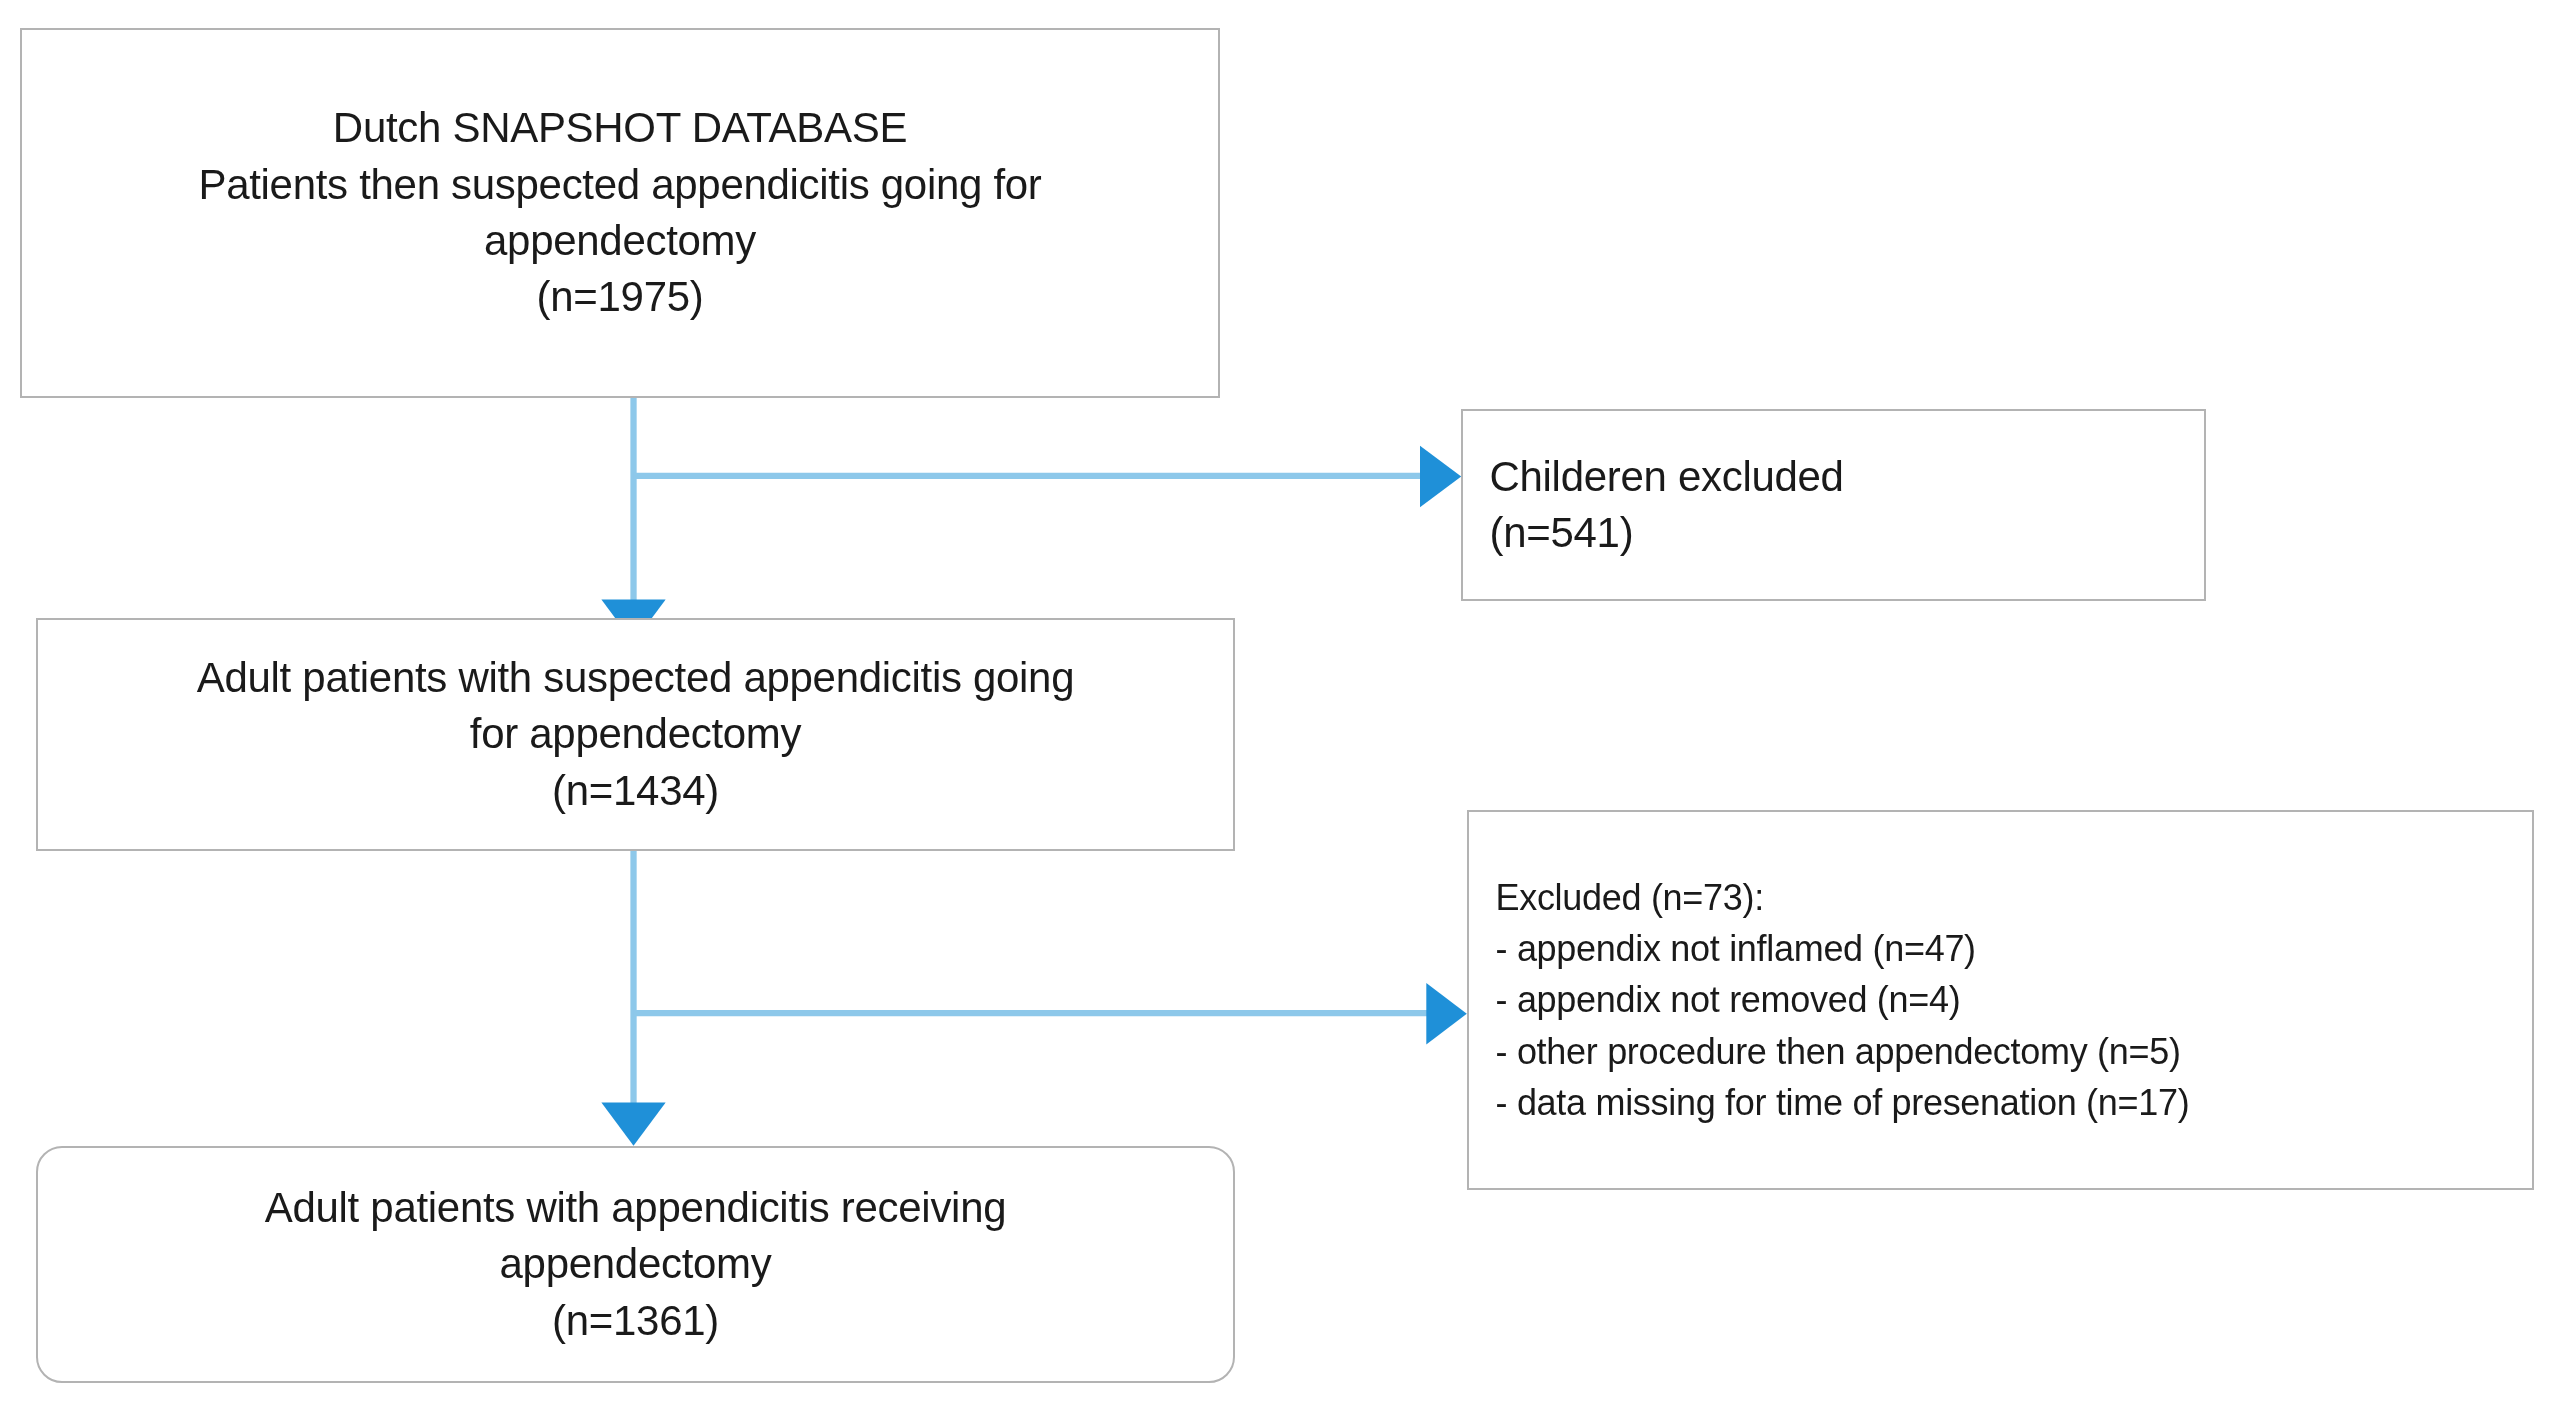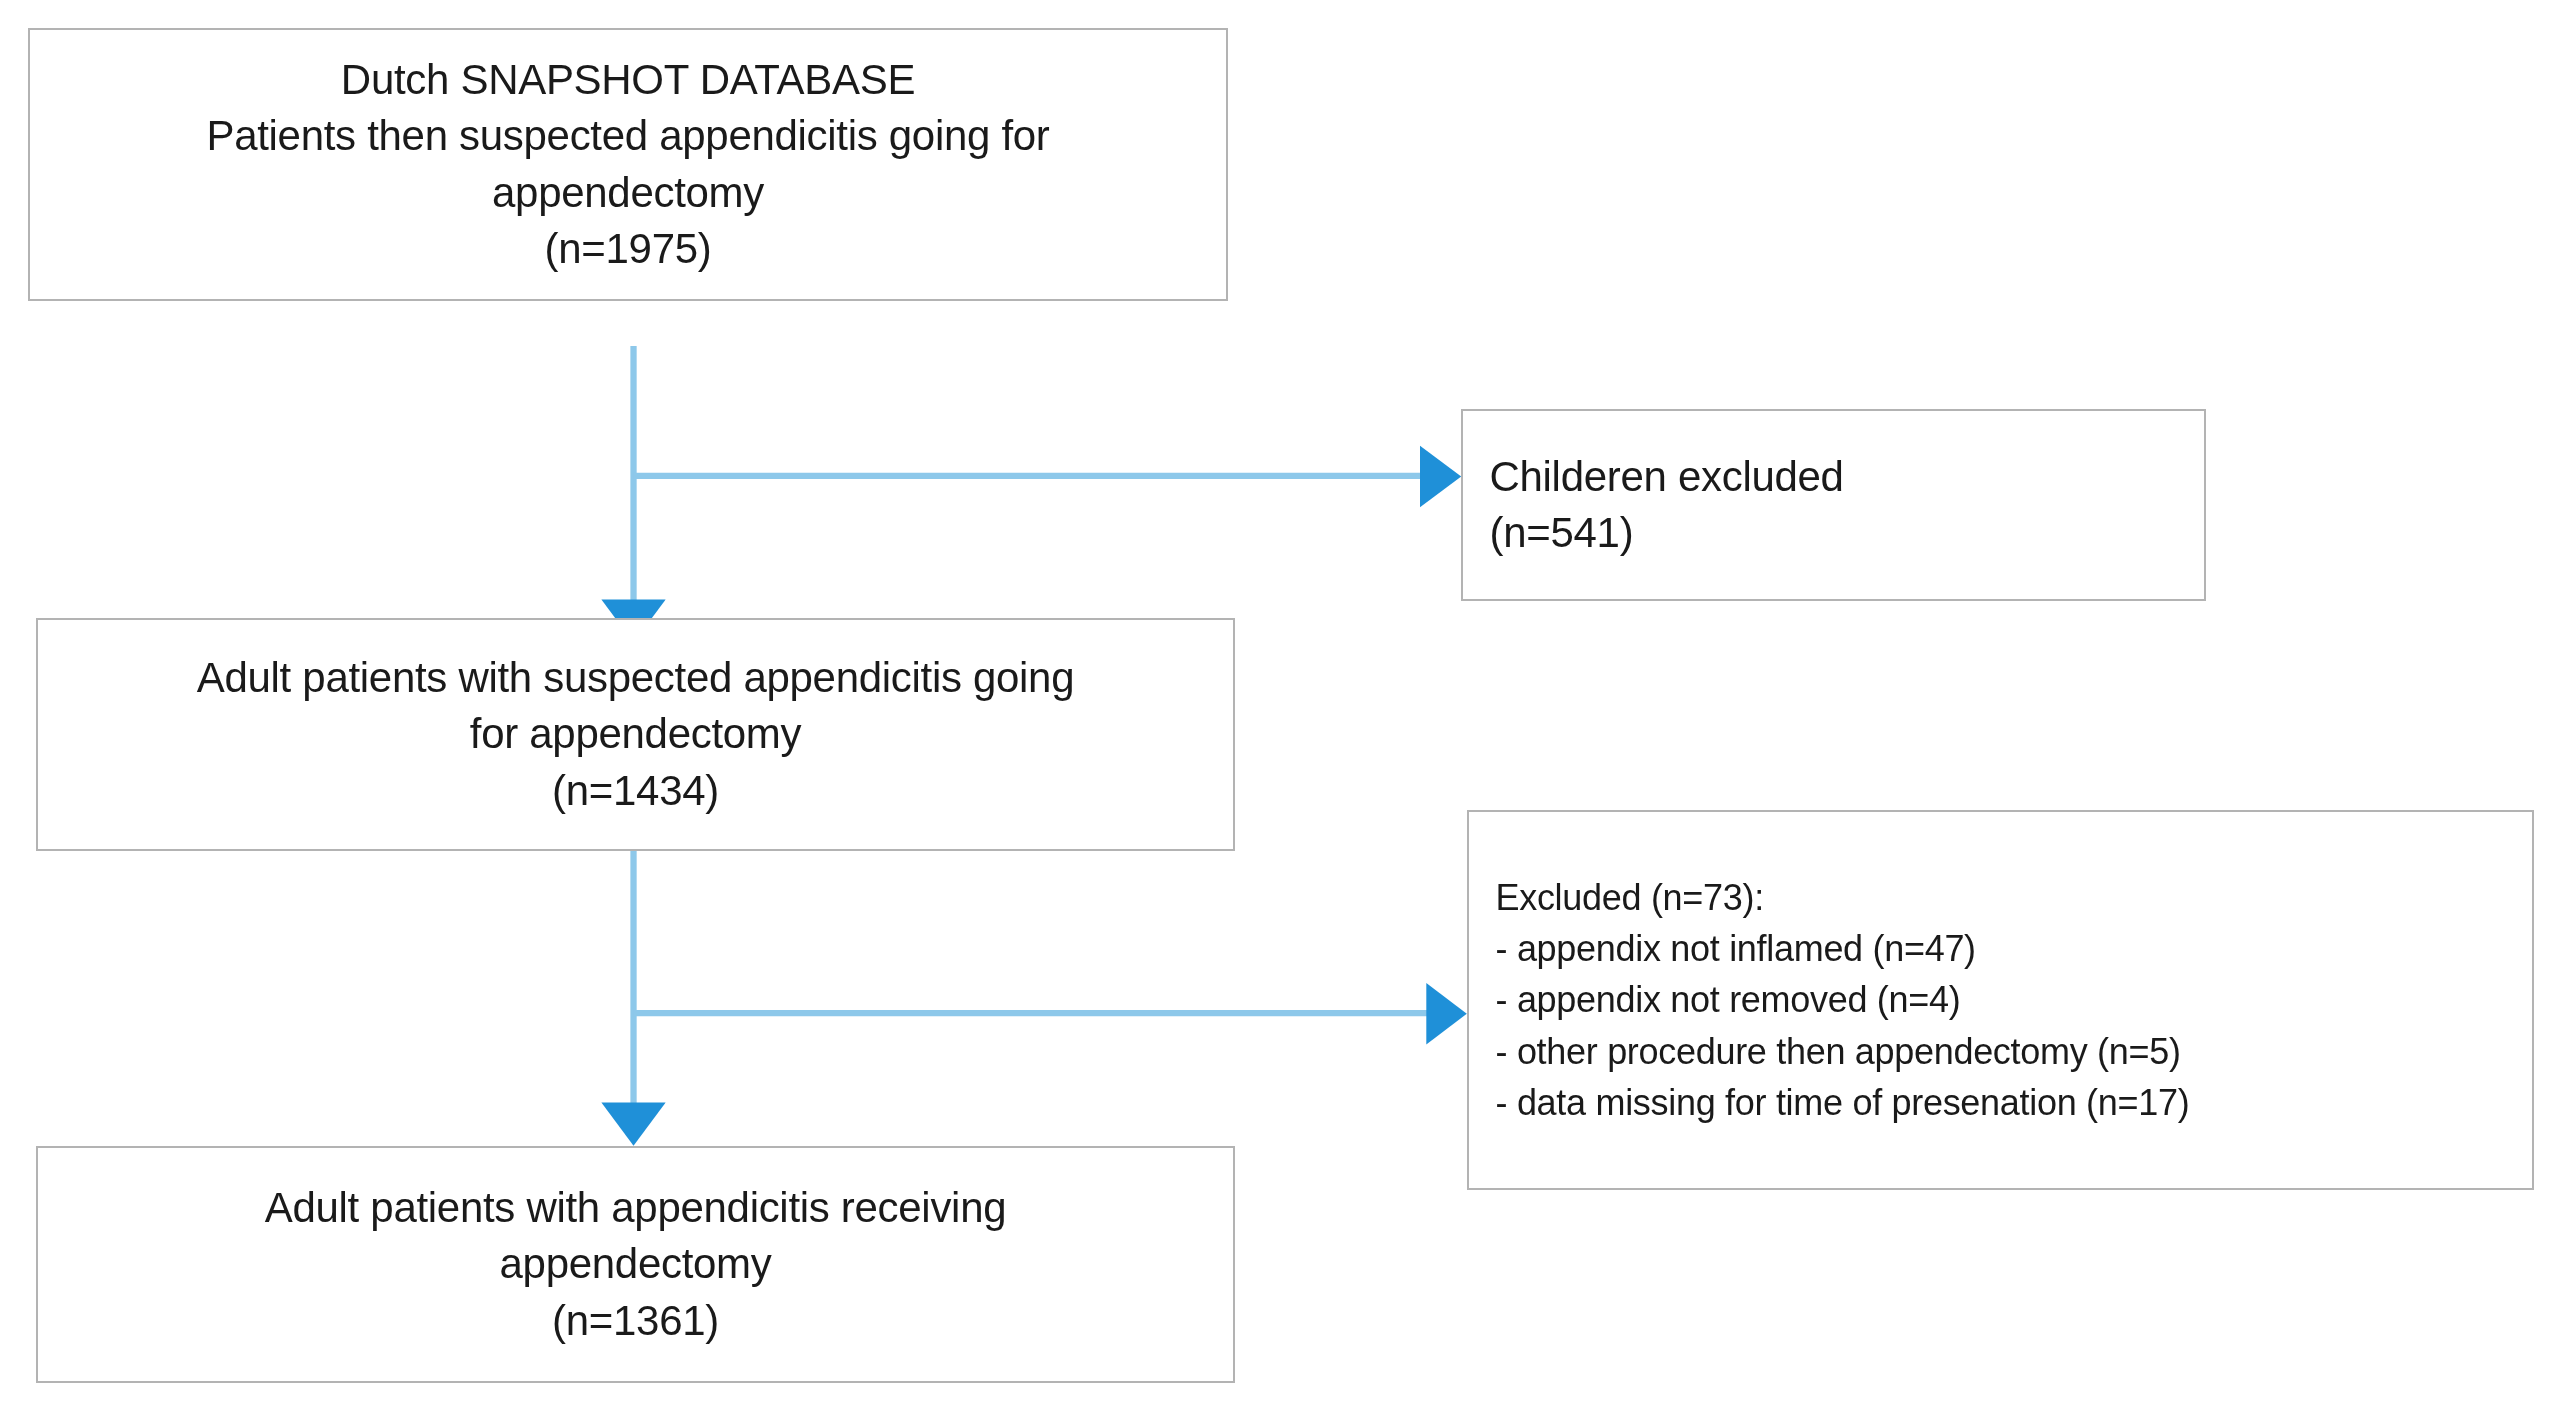--- a/index.html
+++ b/index.html
@@ -30,25 +30,25 @@
     line-height: 1.34;
     letter-spacing: -0.3px;
   }
   .flow-box.centered { align-items: center; text-align: center; }
   .flow-box.lefted  { align-items: flex-start; text-align: left; }
   .flow-box .pad-c { padding: 0 24px; width: 100%; box-sizing: border-box; }
   .flow-box .pad-l { padding: 0 24px 0 26.5px; width: 100%; box-sizing: border-box; }
   .tline { display: block; white-space: nowrap; }
 
   
-  #box-source   { left: 28px;  top: 28px;   width: 1200px; height: 273px; }
+  #box-source   { left: 20px;  top: 28px;   width: 1200px; height: 370px; }
   
   #box-adults   { left: 36px;  top: 618px;  width: 1199px; height: 233px; }
   
-  #box-final    { left: 36px;  top: 1146px; width: 1199px; height: 237px; }
+  #box-final    { left: 36px;  top: 1146px; width: 1199px; height: 237px; border-radius: 26px; }
   
   #box-children { left: 1461px; top: 381px;  width: 745px; height: 192px; margin-top: 28px; }
   
   #box-excluded { left: 1467px; top: 810px; width: 1067px; height: 380px; font-size: 36px; line-height: 1.42; }
 
   
   #connectors {
     position: absolute;
     left: 0; top: 0;
     width: 2576px;

